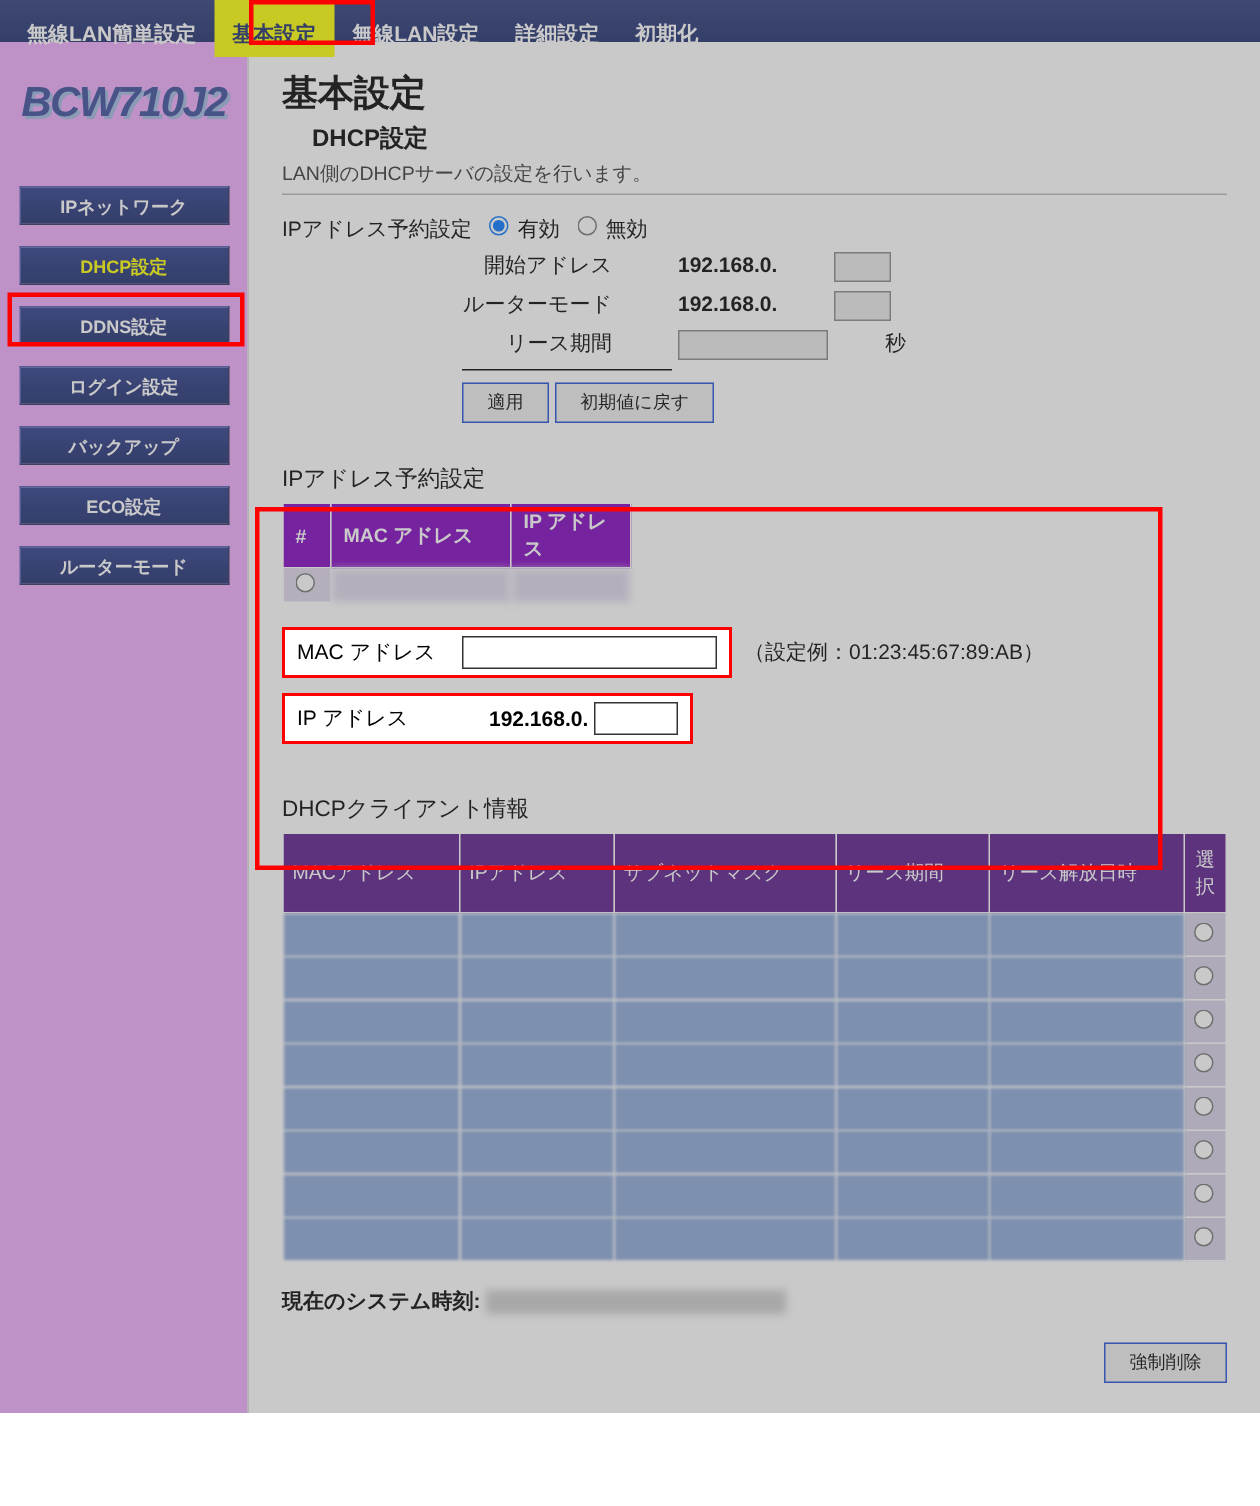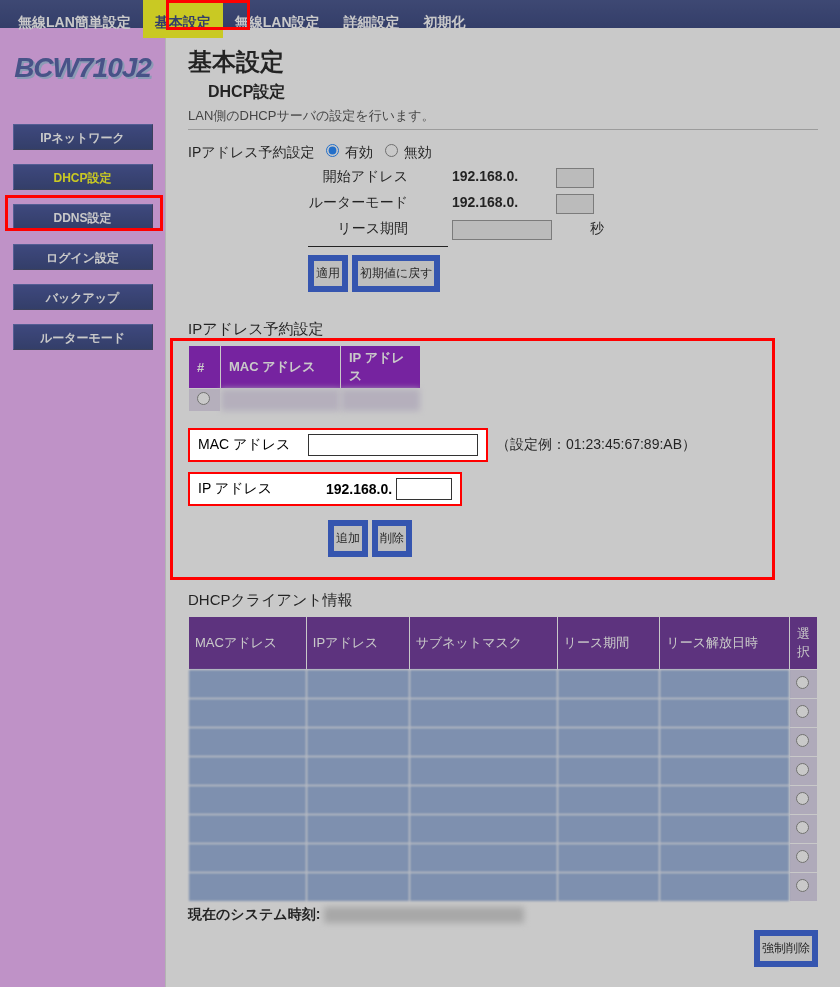--- a/index.html
+++ b/index.html
@@ -23,21 +23,21 @@
     hr { border: none; border-top: 1px solid #bbb; margin: 4px 0 14px 0; }
     .dhcp-line { margin-bottom: 6px; }
     .form-group { margin-left: 120px; }
     .form-row { display: flex; align-items: flex-start; margin-bottom: 6px; gap: 36px; }
     .form-label { width: 100px; text-align: right; margin-right: 8px; }
     .form-val { font-weight: bold; margin-right: 2px; }
     .ip-suffix { width: 38px; height: 20px; border: 1px solid #888; background: #eaeaea; }
     .lease-in { width: 100px; height: 20px; border: 1px solid #888; background: #eaeaea; margin-right: 2px; }
     .small-hr { border: none; border-top: 1px solid #000; width: 140px; margin: 6px 0 8px 0; margin-left: 0; }
     .btn-row { margin-left: 120px; }
-    button { font-size: 12px; padding: 4px 2px; background: #eee; border: 6px solid #1d4ed8; cursor: pointer; }
+    button { font-size: 12px; padding: 4px 16px; background: #eee; border: 1px solid #1d4ed8; cursor: pointer; }
     .section-hl { position: absolute; top: 338px; left: 170px; width: 605px; height: 242px; border: 3px solid red; z-index: 600; pointer-events: none; }
     .sec-title { font-size: 15px; margin: 28px 0 6px 0; }
     .res-table { border-collapse: collapse; }
     .res-table th { background: #8000c0; color: #fff; font-weight: bold; font-size: 13px; padding: 3px 8px; text-align: left; border: 1px solid #fff; }
     .res-table td { background: #e0d8ec; padding: 3px 8px; border: 1px solid #fff; height: 20px; }
     .blur { color: transparent; background: #b8c4dc; filter: blur(3px); }
     .res-form { margin-top: 16px; }
     .res-form-row { display: flex; align-items: center; margin-bottom: 10px; }
     .box-label { border: 2px solid red; padding: 4px 8px; display: inline-flex; align-items: center; background: #fff; position: relative; z-index: 700; }
     .box-label-text { display: inline-block; width: 110px; }
@@ -45,23 +45,23 @@
     .ip-pre { font-weight: bold; margin-left: 18px; margin-right: 4px; }
     .ip-suf-in { width: 56px; height: 22px; border: 1px solid #333; }
     .example { margin-left: 8px; font-size: 14px; }
     .add-del-row { margin-left: 140px; margin-top: 14px; }
     .client-table { border-collapse: collapse; width: 100%; margin-top: 4px; }
     .client-table th { background: #5a1a8c; color: #fff; font-size: 13px; font-weight: normal; text-align: left; padding: 8px 6px; border: 1px solid #fff; }
     .client-table th.sel { width: 24px; text-align: center; }
     .client-table td { background: #8da8d8; padding: 6px; border: 1px solid #fff; height: 24px; }
     .client-table td.radio-cell { background: #d8d0e8; text-align: center; width: 24px; }
     .td-blur { background: linear-gradient(90deg, #a8b8d8, #98a8c8, #a8b8d8); filter: blur(1px); color: transparent; }
-    .systime { font-weight: bold; margin-top: 4px; }
+    .systime { font-weight: bold; margin-top: 18px; }
     .systime-val-blur { display: inline-block; width: 200px; height: 16px; background: #ccc; filter: blur(3px); vertical-align: middle; }
-    .force-del { text-align: right; margin-top: 6px; }
+    .force-del { text-align: right; margin-top: 18px; }
     input[type=radio] { margin-right: 2px; }
   </style>
 </head>
 <body>
 
 <div class="dim-overlay"></div>
 <div class="top-nav-hl-border"></div>
 <div class="side-hl-border"></div>
 <div class="section-hl"></div>
 
@@ -75,20 +75,21 @@
 
 <div class="container">
   <div class="sidebar">
     <div class="logo">BCW710J2</div>
     <div class="side-links">
       <a href="#" class="side-link">IPネットワーク</a>
       <a href="#" class="side-link active">DHCP設定</a>
       <a href="#" class="side-link">DDNS設定</a>
       <a href="#" class="side-link">ログイン設定</a>
       <a href="#" class="side-link">バックアップ</a>
+      <a href="#" class="side-link">ECO設定</a>
       <a href="#" class="side-link">ルーターモード</a>
     </div>
   </div>
 
   <div class="main">
     <h1>基本設定</h1>
     <h2>DHCP設定</h2>
     <div class="desc">LAN側のDHCPサーバの設定を行います。</div>
     <hr>
 
@@ -148,24 +149,20 @@
           <input class="mac-input" value="" style="">
         </span>
         <span class="example">（設定例：01:23:45:67:89:AB）</span>
       </div>
       <div class="res-form-row">
         <span class="box-label">
           <span class="box-label-text">IP アドレス</span>
           <span class="ip-pre">192.168.0.</span>
           <input class="ip-suf-in" value="" style="">
         </span>
-      </div>
-      <div class="add-del-row">
-        <button>追加</button>
-        <button>削除</button>
       </div>
     </div>
 
     <div class="sec-title" style="margin-top:34px">DHCPクライアント情報</div>
     <table class="client-table">
       <thead>
         <tr>
           <th>MACアドレス</th>
           <th>IPアドレス</th>
           <th>サブネットマスク</th>

